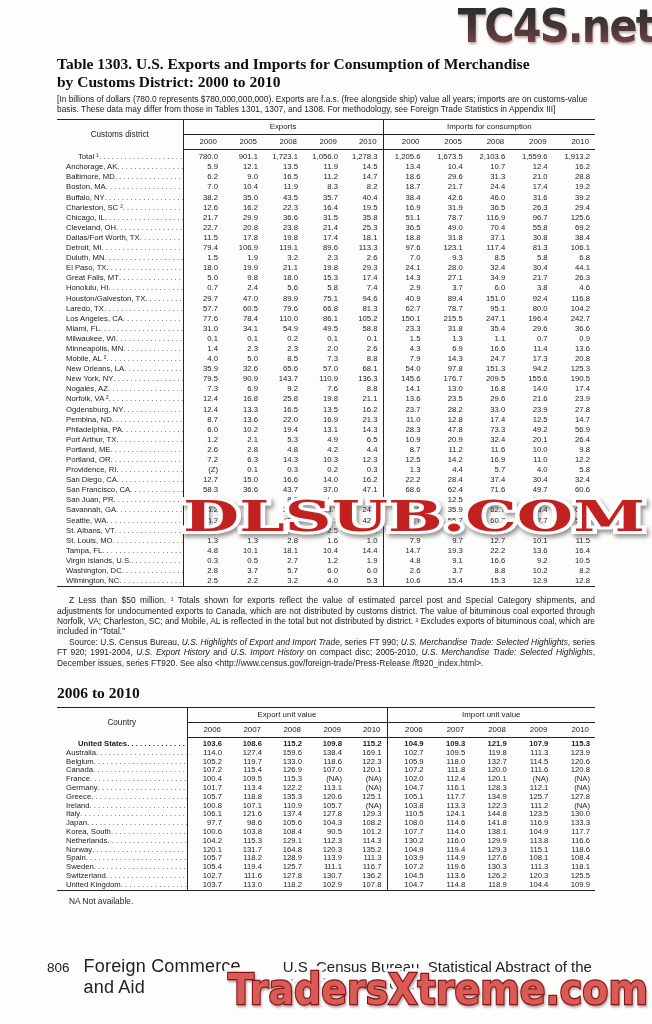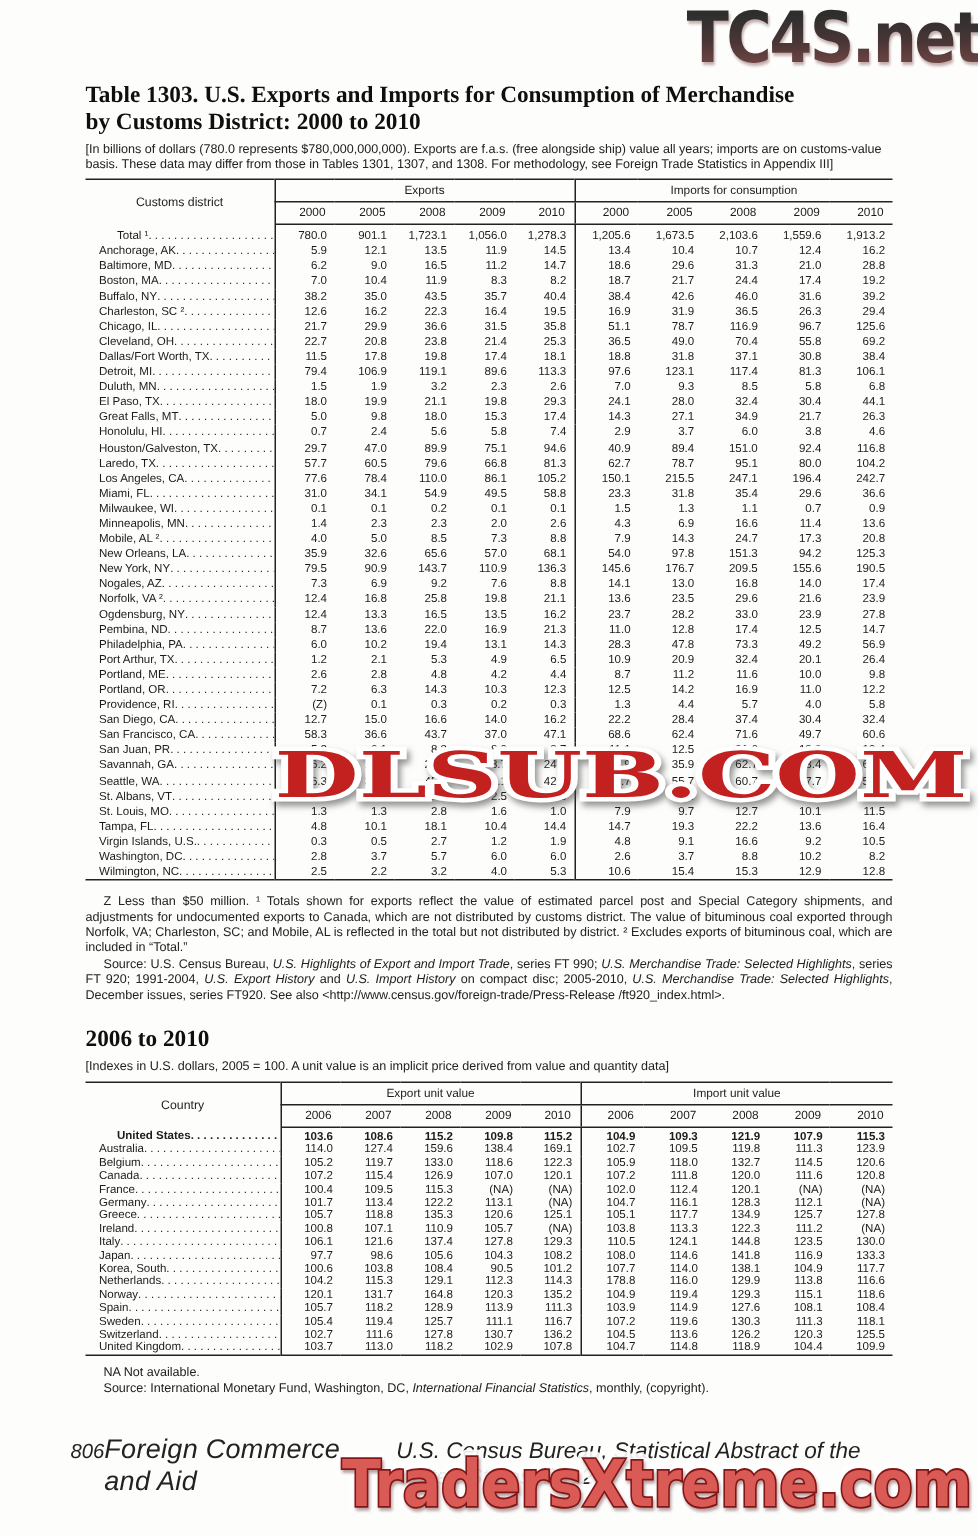--- a/index.html
+++ b/index.html
@@ -40,21 +40,21 @@
   .lab .dots{flex:1;overflow:hidden;color:#222;}
   .lab .dots::before{content:" . . . . . . . . . . . . . . . . . . . . . . . . . . . . . . . . . . . . . . . . . . . .";}
   .t1303 tbody td{line-height:10.1px;height:10.1px;}
   .t1303 tbody tr:first-child td{padding-top:2px;height:12.1px;}
   .t1304 tbody td{line-height:8.8px;height:8.8px;}
   .t1304 tbody tr:first-child td{padding-top:2px;height:10.8px;}
   col.c0-1303{width:126px;} .t1303 col.g0{width:40px;} .t1303 col.g1{width:42.4px;}
   col.c0-1304{width:130px;} .t1304 col.g0{width:40px;} .t1304 col.g1{width:41.6px;}
 
   
-  .footer{position:absolute;left:47px;top:956px;width:560px;display:flex;align-items:baseline;font-style:italic;}
+  .footer{position:absolute;left:47px;top:956px;width:560px;display:flex;align-items:baseline;gap:14px;}
   .page-num{font-size:13.5px;color:#222;}
   .section-name{font-size:18px;color:#222;letter-spacing:.2px;}
   .credit{font-size:15px;color:#222;margin-left:22px;}
 
   
   .wm-top{position:absolute;top:2px;right:-2px;font-family:"DejaVu Sans",sans-serif;font-weight:bold;
           font-size:47px;line-height:48px;letter-spacing:-2px;transform:scaleX(.88);transform-origin:right top;
           background:linear-gradient(#2e2e2e 15%,#4a3636 55%,#7a4a48 95%);
           -webkit-background-clip:text;background-clip:text;color:transparent;
           filter:drop-shadow(1px 2px 1px rgba(120,70,70,.45));}
@@ -883,21 +883,20 @@
         </tr>
       </tbody>
     </table>
 
   <div class="fineprint foot">Z Less than $50 million. ¹ Totals shown for exports reflect the value of estimated parcel post and Special Category shipments, and adjustments for undocumented exports to Canada, which are not distributed by customs district. The value of bituminous coal exported through Norfolk, VA; Charleston, SC; and Mobile, AL is reflected in the total but not distributed by district. ² Excludes exports of bituminous coal, which are included in “Total.”</div>
   <div class="fineprint"><span>Source: U.S. Census Bureau, </span><span class="it">U.S. Highlights of Export and Import Trade</span><span>, series FT 990;  </span><span class="it">U.S. Merchandise Trade: Selected Highlights</span><span>, series FT 920;  1991-2004, </span><span class="it">U.S. Export History</span><span> and </span><span class="it">U.S. Import History</span><span> on compact disc; 2005-2010, </span><span class="it">U.S. Merchandise Trade: Selected Highlights</span><span>, December issues, series FT920. See also  &lt;http://www.census.gov/foreign-trade/Press-Release /ft920_index.html&gt;.</span></div>
 
   <div class="tbl-title t1304-title">
     <div>2006 to 2010</div>
   </div>
-  <div class="bracket">[Indexes in U.S. dollars, 2005 = 100. A unit value is an implicit price derived from value and quantity data]</div>
 
   <table class="t1304">
       <colgroup>
         <col class="c0-1304">
         <col class="g0">
         <col class="g0">
         <col class="g0">
         <col class="g0">
         <col class="g0">
         <col class="g1">
@@ -1129,21 +1128,21 @@
             <div class="lab">
               <span>Netherlands</span>
               <span class="dots"></span>
             </div>
           </td>
           <td class="num">104.2</td>
           <td class="num">115.3</td>
           <td class="num">129.1</td>
           <td class="num">112.3</td>
           <td class="num">114.3</td>
-          <td class="num sep">178.8</td>
+          <td class="num sep">130.2</td>
           <td class="num">116.0</td>
           <td class="num">129.9</td>
           <td class="num">113.8</td>
           <td class="num">116.6</td>
         </tr>
         <tr>
           <td class="lbl">
             <div class="lab">
               <span>Norway</span>
               <span class="dots"></span>
@@ -1229,21 +1228,20 @@
           <td class="num sep">104.7</td>
           <td class="num">114.8</td>
           <td class="num">118.9</td>
           <td class="num">104.4</td>
           <td class="num">109.9</td>
         </tr>
       </tbody>
     </table>
 
   <div class="fineprint na-note">NA Not available.</div>
-  <div class="fineprint" style="margin-top:0;"><span>Source: International Monetary Fund, Washington, DC, </span><span class="it">International Financial Statistics</span><span>, monthly, (copyright).</span></div>
 </div>
 
 <div class="footer">
   <span class="page-num">806</span>
   <span class="section-name">Foreign Commerce and Aid</span>
   <span class="credit">U.S. Census Bureau, Statistical Abstract of the United States: 2012</span>
 </div>
 
 <svg class="wm-mid" width="476" height="62" viewBox="0 0 476 62">
   <text x="238" y="45" text-anchor="middle" textLength="462" lengthAdjust="spacingAndGlyphs" style="font-family:'DejaVu Serif',serif;font-weight:bold;font-size:42px;fill:#c32020;stroke:#ffffff;stroke-width:6;paint-order:stroke;filter:drop-shadow(2px 3px 2px rgba(60,60,60,.55));">DLSUB.COM</text>

